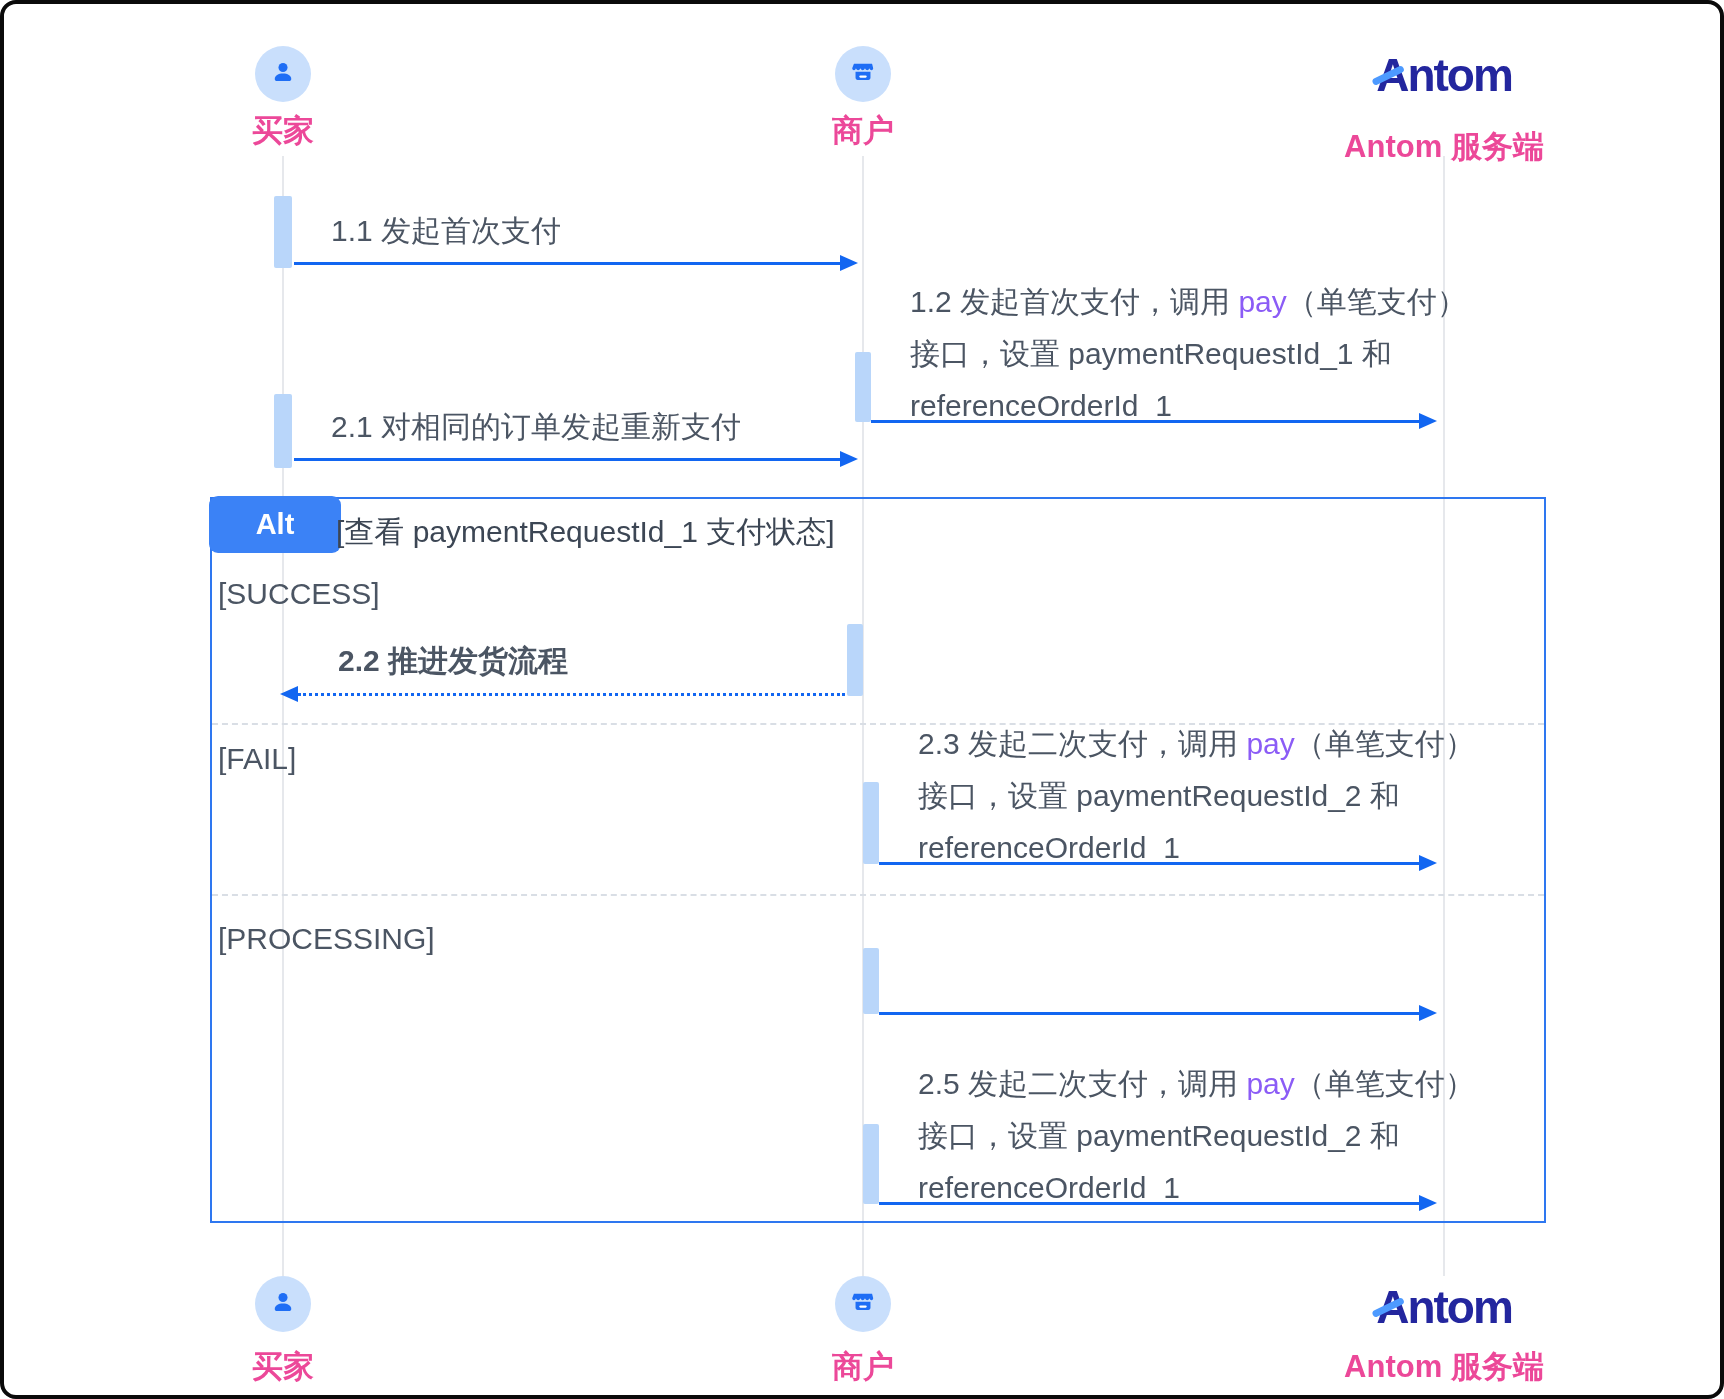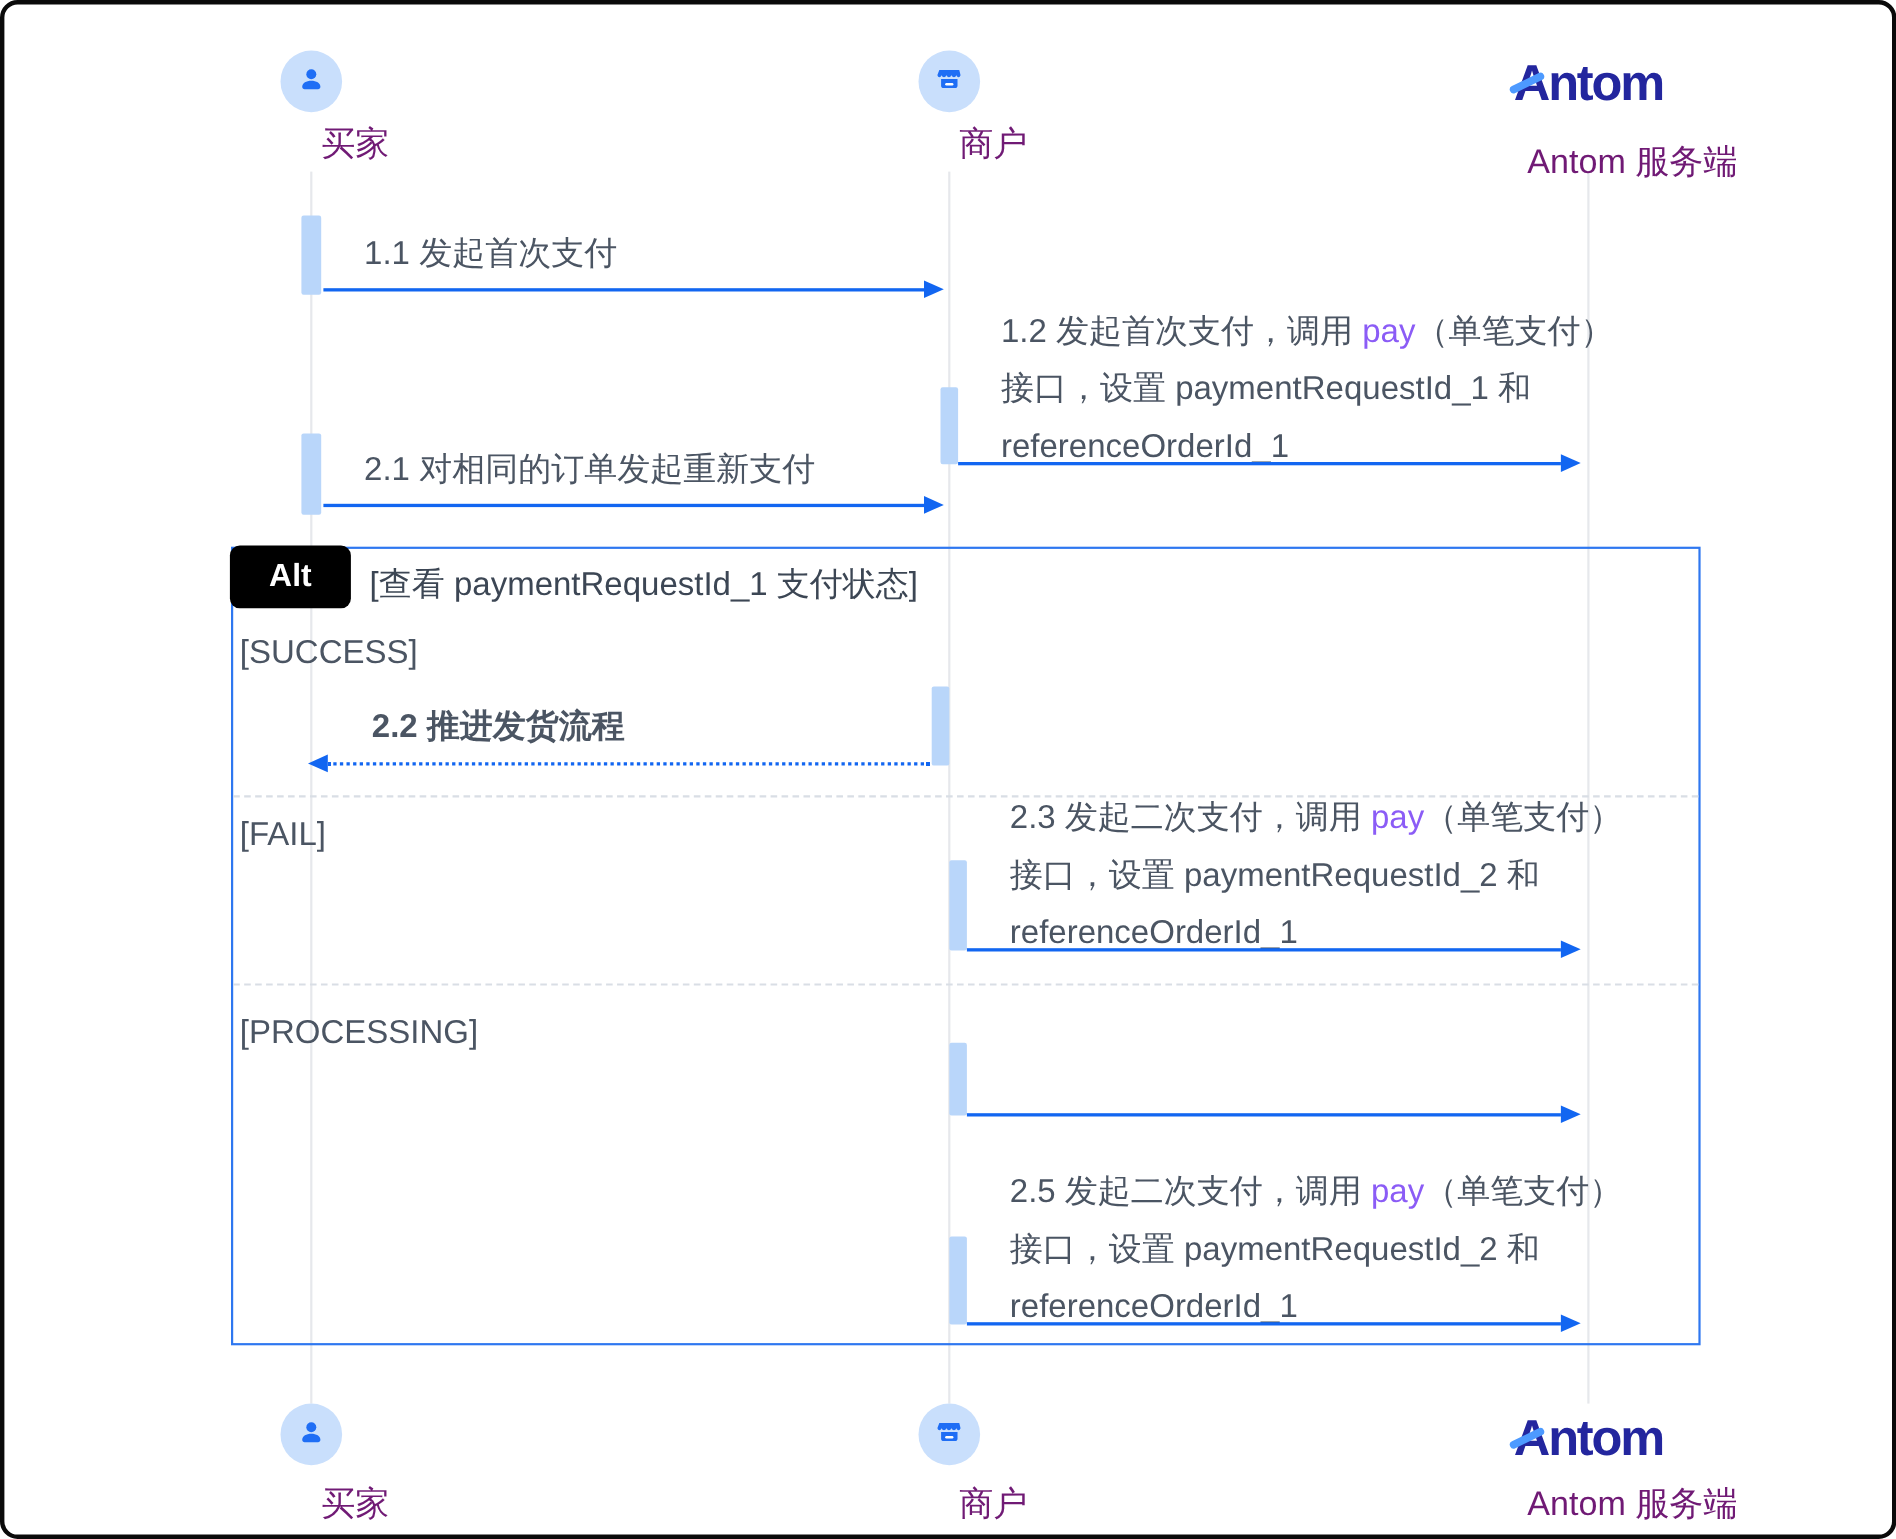--- a/index.html
+++ b/index.html
@@ -8,42 +8,42 @@
     background:#ffffff;border:4px solid #0a0a0a;border-radius:16px;overflow:hidden;
     font-family:"Liberation Sans","DejaVu Sans",sans-serif;
   }
   
   .life{position:absolute;width:2px;background:#e6e8ec;top:152px;height:1120px;}
   
   .act{position:absolute;background:#b9d6fa;border-radius:2px;}
   
   .actor-circle{position:absolute;width:56px;height:56px;border-radius:50%;
     background:#c9dffc;display:flex;align-items:center;justify-content:center;}
-  .actor-label{position:absolute;transform:translateX(-50%);font-size:31px;font-weight:400;
-    color:#701a75;white-space:nowrap;margin-left:40px;}
+  .actor-label{position:absolute;transform:translateX(-50%);font-size:31px;font-weight:700;
+    color:#ec4899;white-space:nowrap;}
   
   .antom-logo{position:absolute;transform:translateX(-50%);font-size:46px;font-weight:800;
     color:#23269e;letter-spacing:-2px;white-space:nowrap;}
   .antom-logo .slash{position:absolute;left:-5px;top:24px;width:34px;height:7px;
     background:#4d9aff;border-radius:4px;transform:rotate(-26deg);}
   
   .msg{position:absolute;font-size:30px;line-height:52px;color:#4b5563;white-space:nowrap;margin-left:24px;}
   .msg b{font-weight:400;color:#8b5cf6;text-align:right;}
   .lbl{position:absolute;font-size:30px;line-height:44px;color:#4b5563;white-space:nowrap;}
   
   .arrow{position:absolute;height:0;border-top:3px solid #1266f1;}
   .arrow.dotted{border-top-style:dotted;}
   .head-r{position:absolute;right:-18px;top:-10px;width:0;height:0;
     border-top:8px solid transparent;border-bottom:8px solid transparent;border-left:18px solid #1266f1;}
   .head-l{position:absolute;left:-18px;top:-10px;width:0;height:0;
     border-top:8px solid transparent;border-bottom:8px solid transparent;border-right:18px solid #1266f1;}
   
   .altframe{position:absolute;left:206px;top:493px;width:1336px;height:726px;
     border:2px solid #2e77f0;box-sizing:border-box;}
-  .altbadge{position:absolute;left:205px;top:492px;width:110px;height:57px;background:#000000;
+  .altbadge{position:absolute;left:205px;top:492px;width:132px;height:57px;background:#3b82f6;
     border-radius:9px;display:flex;align-items:center;justify-content:center;
     color:#ffffff;font-size:29px;font-weight:700;}
   .divider{position:absolute;left:208px;width:1332px;height:0;border-top:2px dashed #d9dee5;}
 </style>
 </head>
 <body>
 
 <div class="stage">
 
   <div class="life" style="left:278px;"></div>

